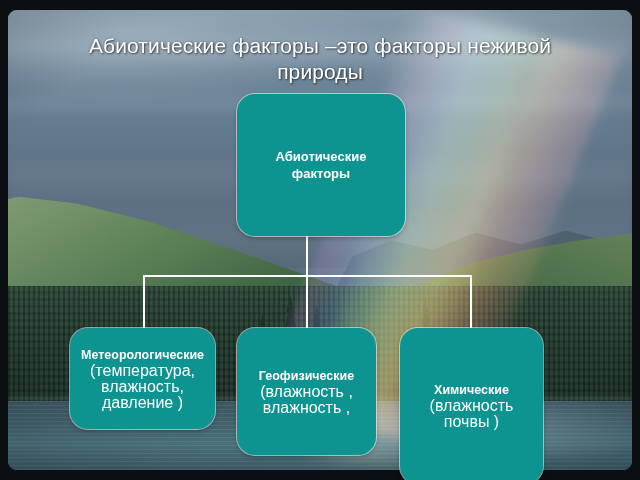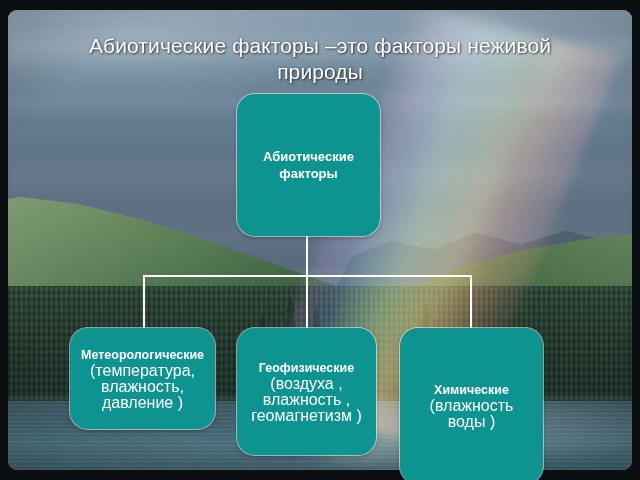--- a/index.html
+++ b/index.html
@@ -174,21 +174,21 @@
     text-align:center;
     padding:6px 8px;
   }
   .node .hd {
     font-size:12.5px; font-weight:bold; line-height:16px;
     white-space:nowrap;
   }
   .node .sub {
     font-size:16px; font-weight:400; line-height:16px;
   }
-  #node-root { left:237px; top:94px; width:143px; height:142px; }
+  #node-root { left:237px; top:94px; width:168px; height:142px; }
   #node-root .hd { font-size:13px; line-height:17px; white-space:normal; }
 
   #node-meteo { left:70px;  top:328px; width:145px; height:101px; }
   #node-geo   { left:237px; top:328px; width:139px; height:127px; }
   #node-chem  { left:400px; top:328px; width:143px; height:156px; }
 </style>
 </head>
 <body>
 
 <div id="slide">
@@ -231,24 +231,23 @@
 
   <div class="node" id="node-meteo">
     <div class="hd">Метеорологические</div>
     <div class="sub">(температура,</div>
     <div class="sub">влажность,</div>
     <div class="sub">давление )</div>
   </div>
 
   <div class="node" id="node-geo">
     <div class="hd">Геофизические</div>
-    <div class="sub">(воздуха ,</div>
+    <div class="sub">(влажность ,</div>
     <div class="sub">влажность ,</div>
-    <div class="sub">геомагнетизм )</div>
   </div>
 
   <div class="node" id="node-chem">
     <div class="hd">Химические</div>
     <div class="sub">(влажность</div>
-    <div class="sub">воды )</div>
+    <div class="sub">почвы )</div>
   </div>
 
 </div>
 
 </body></html>

